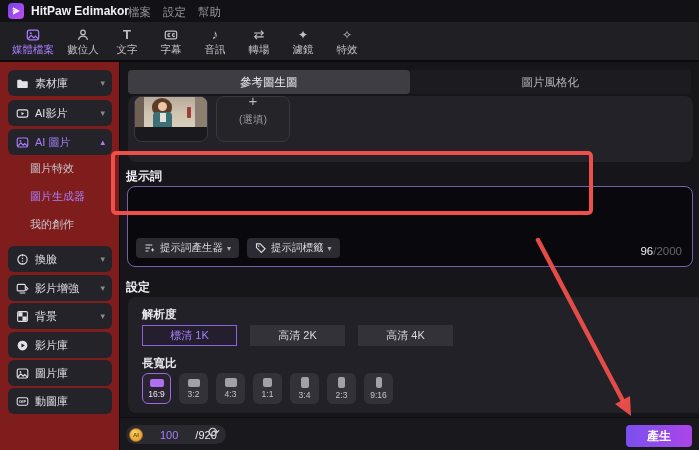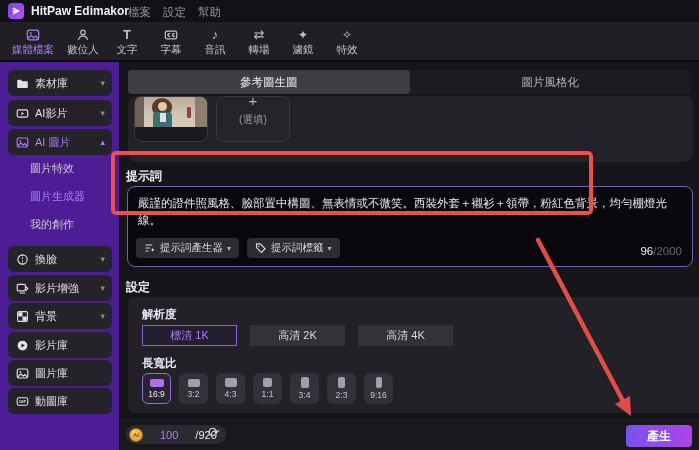--- a/index.html
+++ b/index.html
@@ -18,21 +18,21 @@
   .toolbar { position:absolute; left:0; top:22px; width:699px; height:40px; background:#201f24;
     border-bottom:2px solid #0b0a0d; display:flex; align-items:center; padding-left:6px; gap:2px; }
   .tb-item { width:42px; height:36px; display:flex; flex-direction:column; align-items:center;
     justify-content:center; gap:2px; color:#c2c0c7; }
   .tb-item.wide { width:54px; }
   .tb-item .tb-ico { height:15px; display:flex; align-items:center; justify-content:center; font-size:12px; line-height:1; }
   .tb-item .tb-label { font-size:10.5px; line-height:1; white-space:nowrap; }
   .tb-item.active { color:#a87ffb; }
 
   
-  .sidebar { position:absolute; left:0; top:62px; width:120px; height:388px; background:#4c1d95;
+  .sidebar { position:absolute; left:0; top:62px; width:120px; height:388px; background:#7f1d1d;
     border-right:1px solid #0d0c10; }
   .sb-item { position:absolute; left:8px; width:104px; height:26px; background:#242329; border-radius:6px;
     display:flex; align-items:center; padding:0 7px; gap:6px; color:#e3e1e8; }
   .sb-item .sb-ico { width:14px; height:14px; display:flex; align-items:center; justify-content:center; flex:none; }
   .sb-item .sb-label { font-size:11px; white-space:nowrap; flex:1; }
   .sb-item .chev { font-size:9px; color:#8a888f; flex:none; }
   .sb-item.active-group { color:#a87ffb; }
   .sb-item.active-group .chev { color:#a87ffb; }
   .sb-sub { position:absolute; left:30px; height:20px; font-size:11px; color:#cac8cf; display:flex; align-items:center; }
   .sb-sub.active { color:#a87ffb; }
@@ -314,21 +314,20 @@
       </div>
     </div>
     <div class="up-card card2">
       <span class="plus-glyph">+</span>
       <span class="optional-label">(選填)</span>
     </div>
   </div>
 
   <div class="prompt-label">提示詞</div>
   <div class="prompt-box">
-    <div class="prompt-text">嚴謹的證件照風格、臉部置中構圖、無表情或不微笑。西裝外套＋襯衫＋領帶，粉紅色背景，均勻棚燈光線。</div>
     <div class="prompt-btns">
       <div class="pbtn">
         <span class="p-ico">
           <svg class="ic" width="12" height="12" viewBox="0 0 16 16" stroke="#dddbe2" fill="none" stroke-width="1.5">
             <path d="M2 4h9M2 8h6M2 12h4"></path>
             <path d="M11.5 7.8l.8 1.9 1.9.8-1.9.8-.8 1.9-.8-1.9-1.9-.8 1.9-.8z" fill="#dddbe2" stroke="none"></path>
           </svg>
         </span>
         <span>提示詞產生器</span>
         <span class="caret">▾</span>

